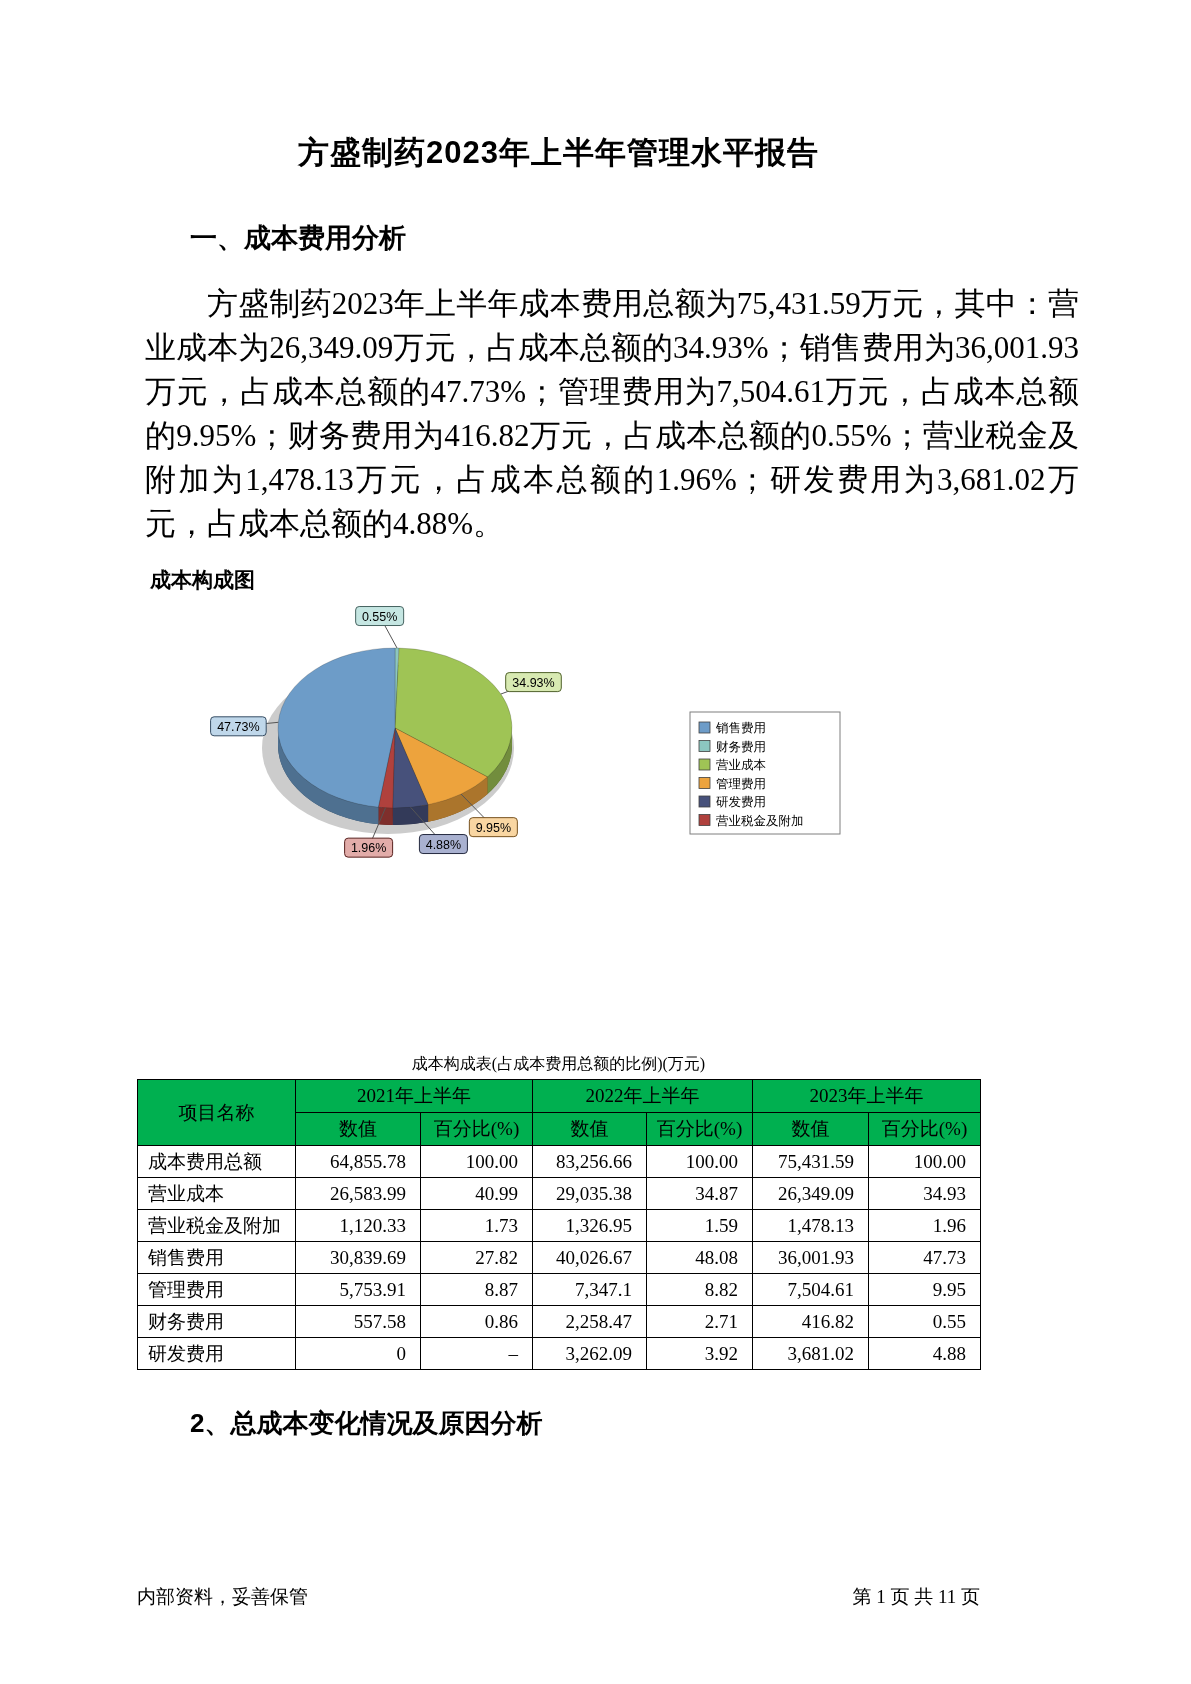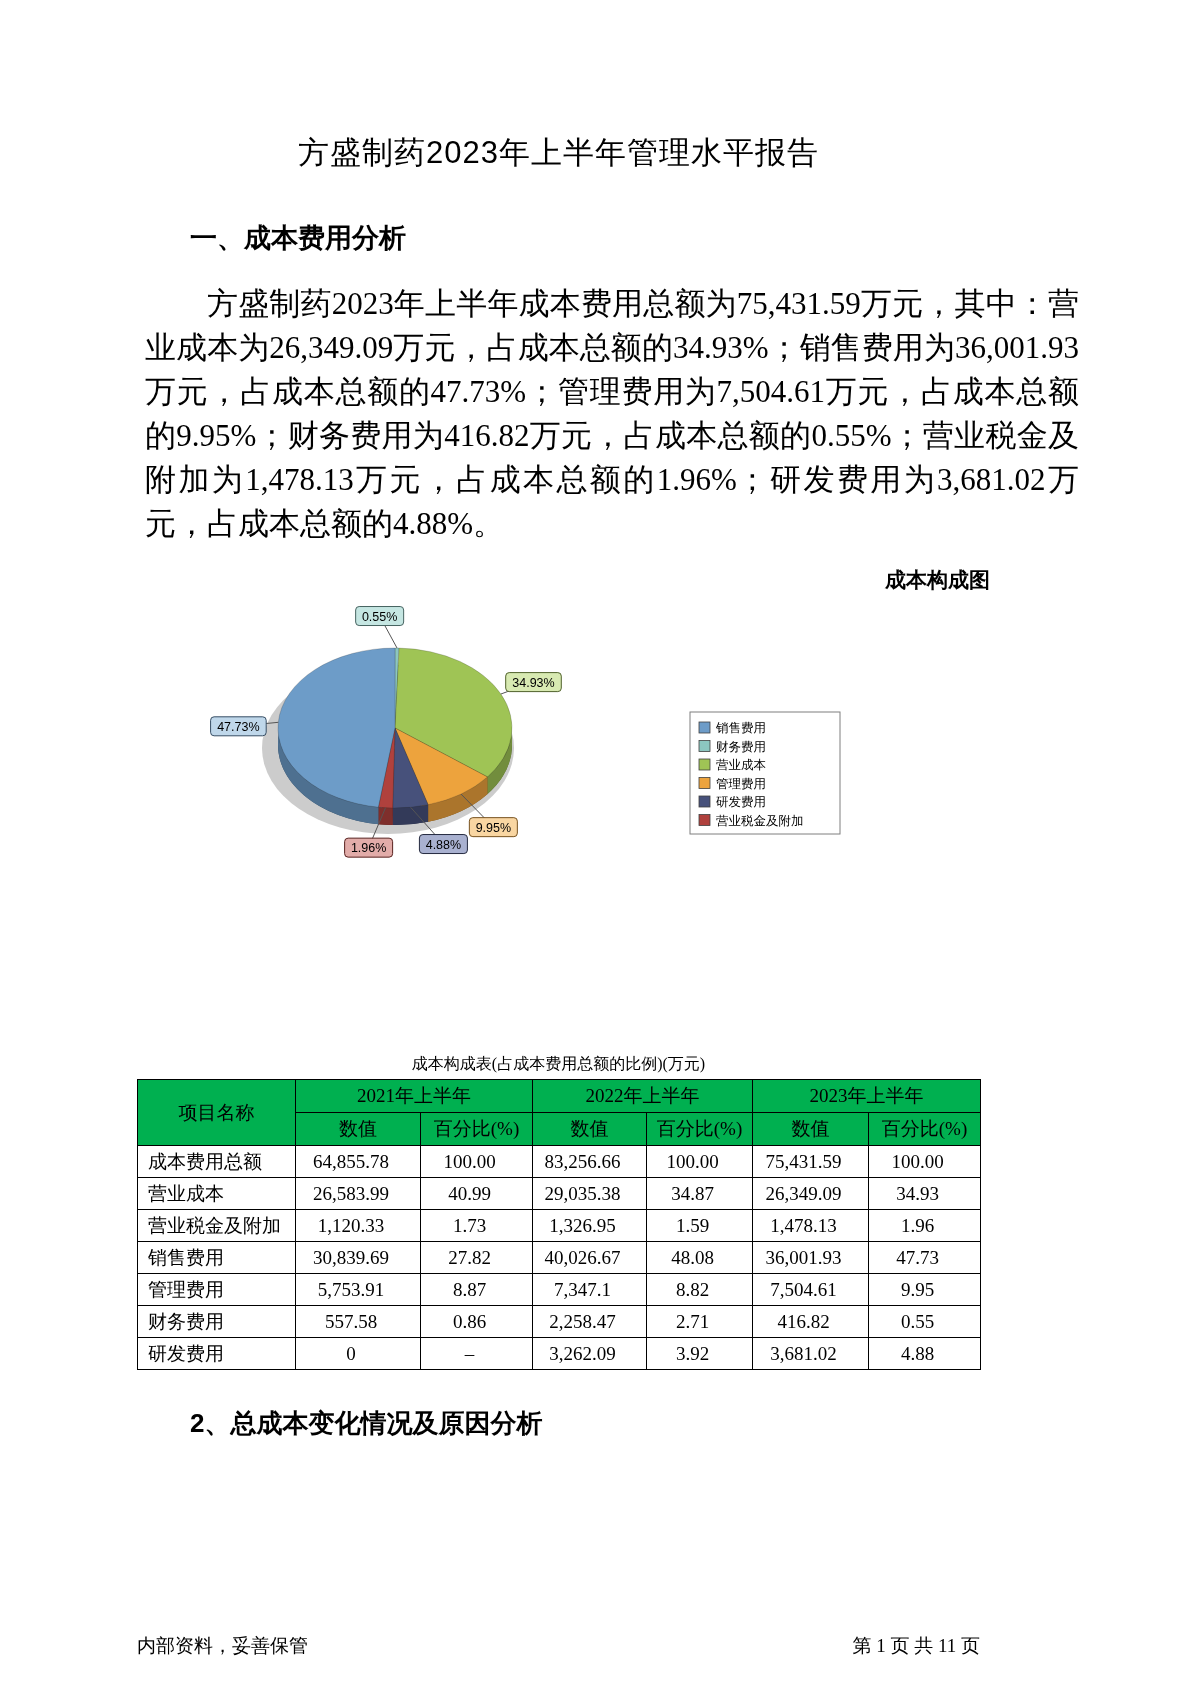--- a/index.html
+++ b/index.html
@@ -12,21 +12,21 @@
     color: #000;
     font-family: "Liberation Serif", "DejaVu Serif", serif;
     overflow: hidden;
   }
   .doc-title {
     margin: 0 0 0 137px;
     padding-top: 132px;
     width: 843px;
     text-align: center;
     font-family: "Liberation Sans", "DejaVu Sans", sans-serif;
-    font-weight: 400;
+    font-weight: 700;
     font-size: 31px;
     letter-spacing: 1px;
   }
   .sec-heading {
     margin: 46px 0 0 190px;
     font-family: "Liberation Sans", "DejaVu Sans", sans-serif;
     font-weight: 700;
     font-size: 27px;
   }
   .sub-heading {
@@ -43,21 +43,21 @@
   }
   .body-par {
     margin: 26px 112px 0 145px;
     font-size: 31px;
     line-height: 44px;
     text-indent: 2em;
     text-align: justify;
   }
   .chart-wrap { width: 840px; margin: 20px 0 0 150px; }
   .chart-title {
-    text-align: right;
+    text-align: left;
     font-family: "Liberation Sans", "DejaVu Sans", sans-serif;
     font-weight: 700;
     font-size: 21px;
   }
   #pie-svg { display: block; margin-top: 6px; }
   #pie-svg text { font-family: "Liberation Sans", "DejaVu Sans", sans-serif; }
   .table-title {
     margin: 154px 0 0 137px;
     width: 843px;
     text-align: center;
@@ -73,25 +73,25 @@
   .cost-table th, .cost-table td { border: 1px solid #000; overflow: hidden; white-space: nowrap; }
   .cost-table thead th {
     background: #00b050;
     font-weight: 400;
     height: 33px;
     text-align: center;
     padding: 0 2px;
   }
   .cost-table td { height: 32px; padding: 0; }
   .cost-table td.cell-name { text-align: left; padding-left: 10px; }
-  .cost-table td.cell-num { text-align: center; padding-right: 14px; }
+  .cost-table td.cell-num { text-align: right; padding-right: 14px; }
   .footer {
     position: absolute;
     left: 137px;
-    top: 1633px;
+    top: 1584px;
     width: 843px;
     display: flex;
     justify-content: space-between;
     font-size: 19px;
   }
 </style>
 </head>
 <body>
 
 <div class="page">

